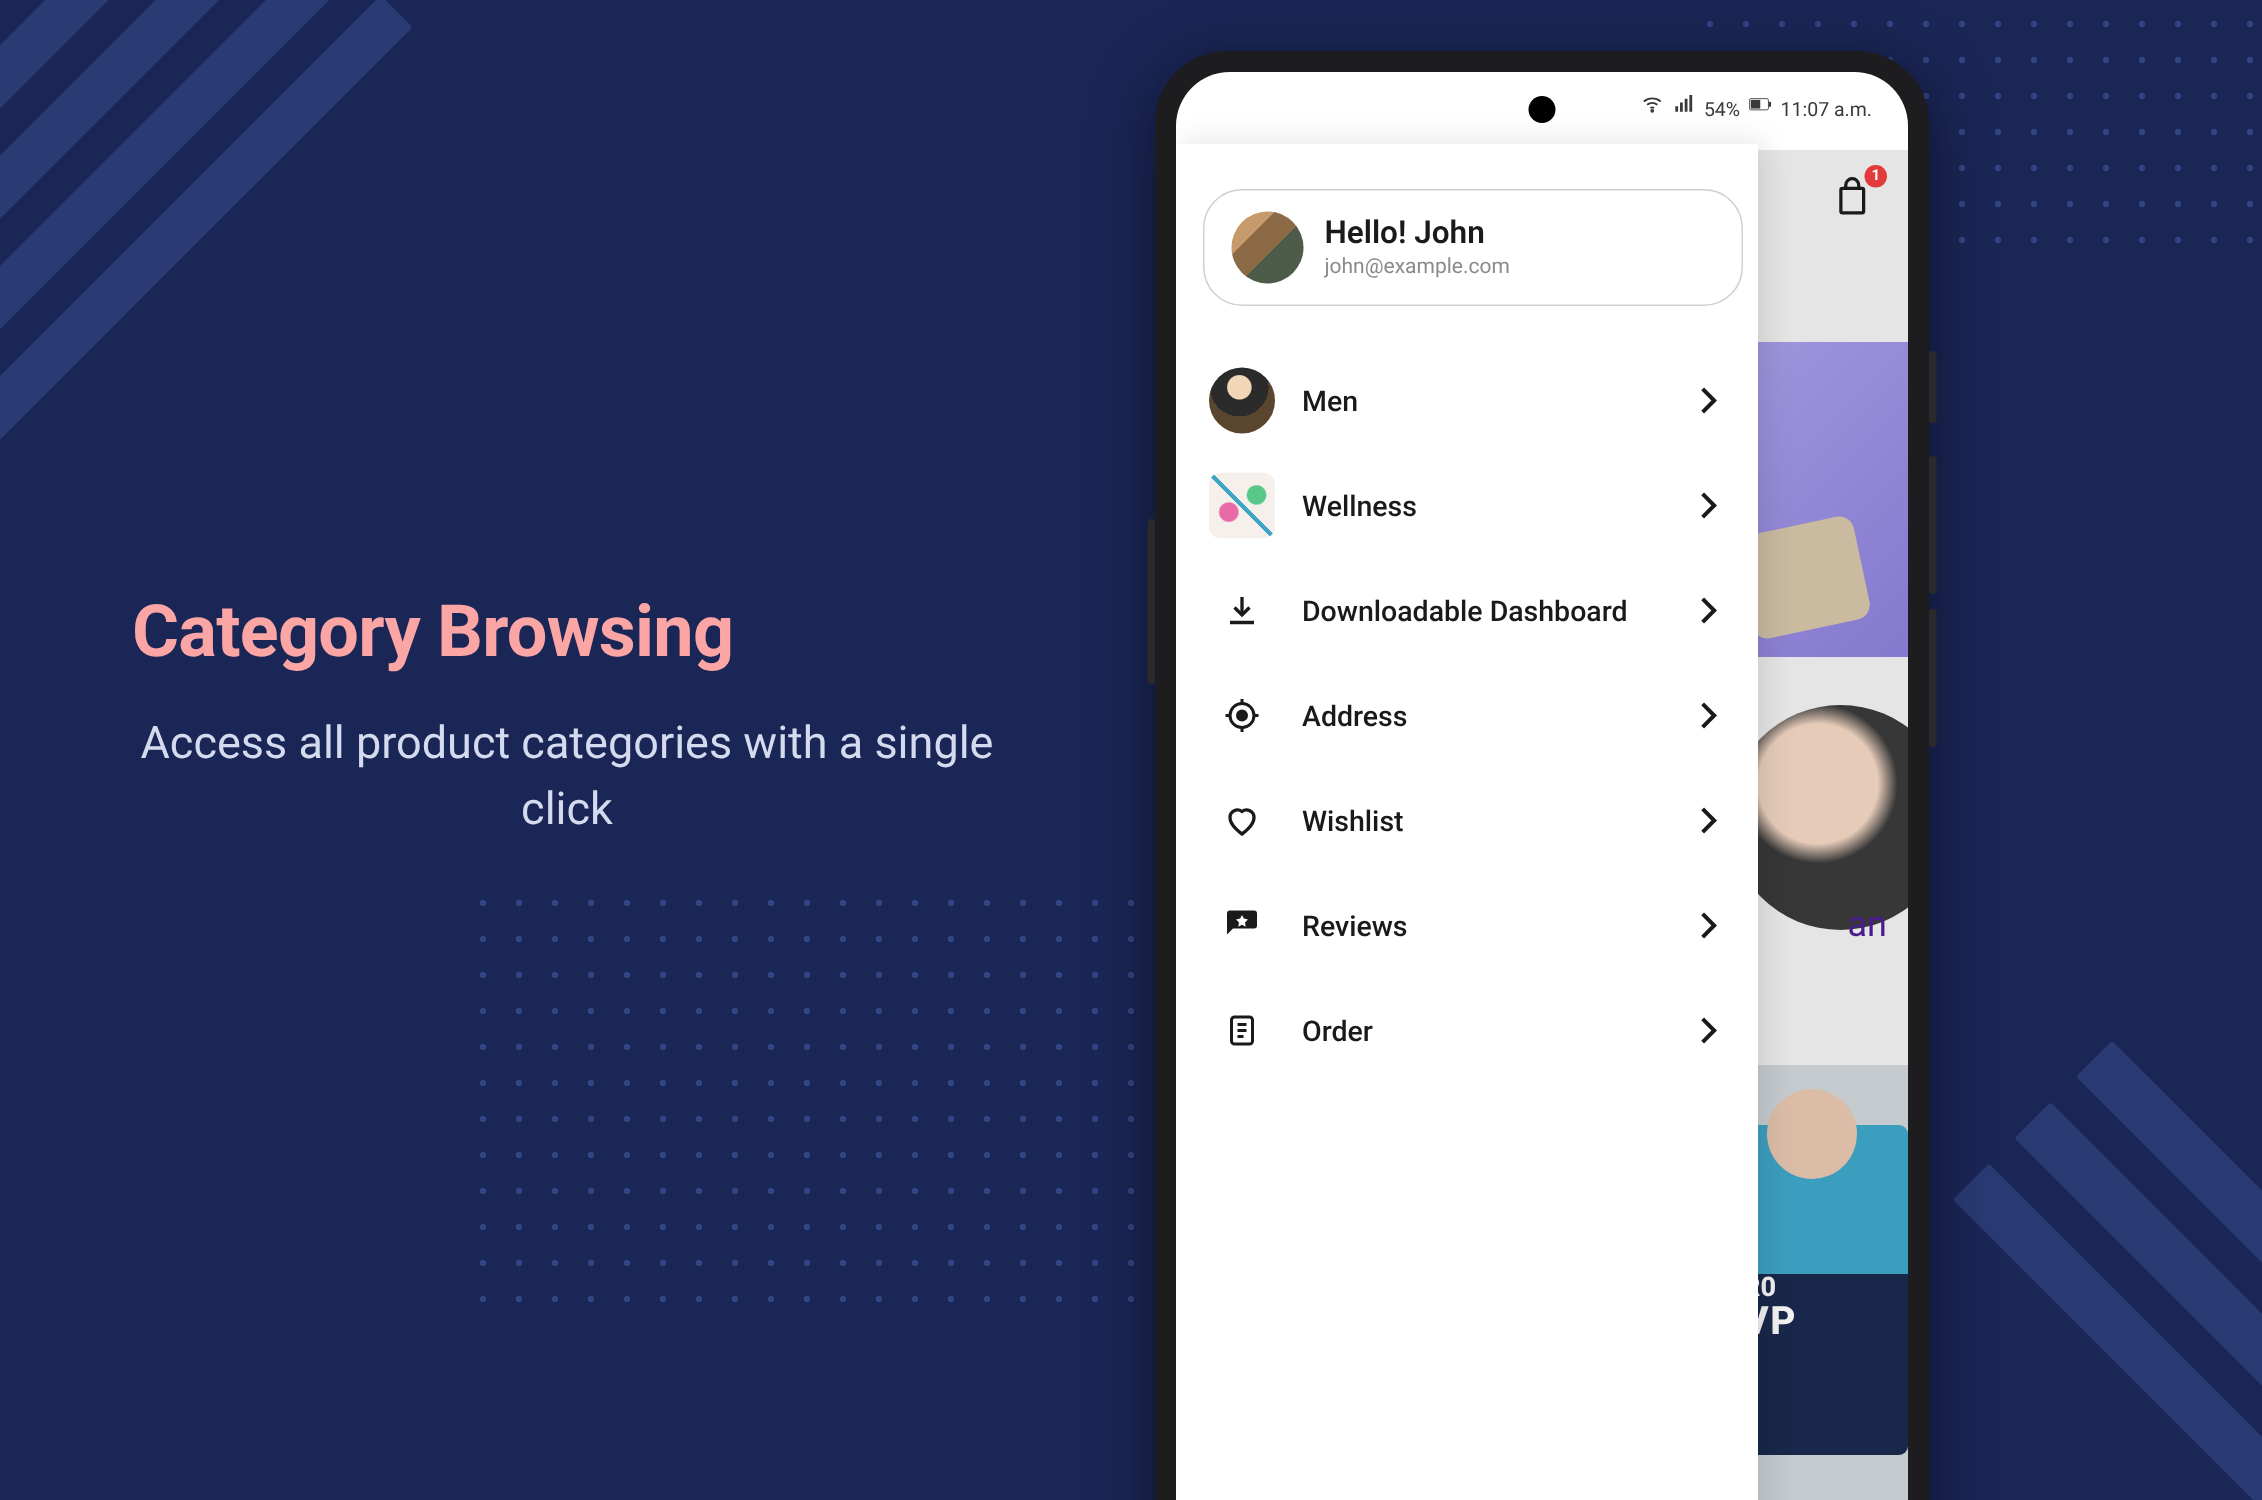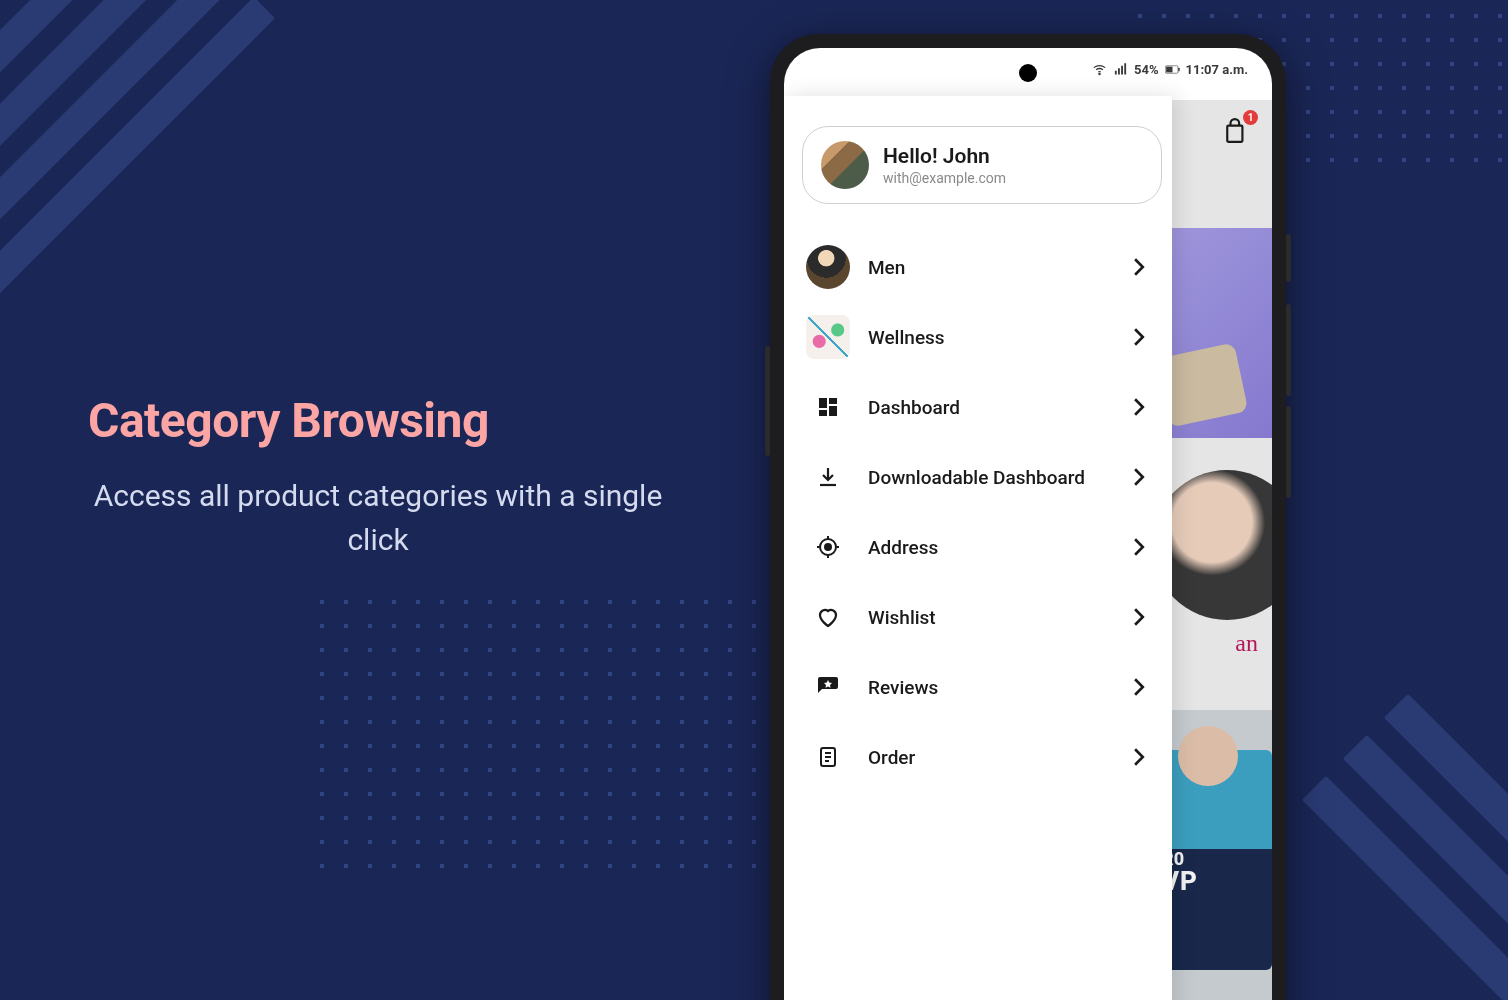--- a/index.html
+++ b/index.html
@@ -99,22 +99,22 @@
     position: absolute;
     top: 16px; left: 50%; transform: translateX(-50%);
     width: 18px; height: 18px;
     background: #000;
     border-radius: 50%;
   }
   
   .status-bar {
     position: absolute;
     top: 14px; right: 24px;
-    display: flex; align-items: flex-start; gap: 6px;
-    font-size: 13px; color: #3a3a3a; font-weight: bold;
+    display: flex; align-items: flex-end; gap: 6px;
+    font-size: 13px; color: #3a3a3a;
   }
   .status-bar svg { width: 15px; height: 15px; }
   .battery-pct { font-size: 13px; }
   .time { font-size: 13px; }
 
   
   .behind {
     position: absolute;
     top: 52px; right: 0; bottom: 0; width: 130px;
     background: #f1f1f1;
@@ -142,22 +142,22 @@
     width:80px; height:70px;
     background:#d4c4a8; border-radius:10px;
     transform: rotate(-12deg);
   }
   .circle-avatar {
     position:absolute; top:370px; right:-30px;
     width: 150px; height:150px; border-radius:50%;
     background: radial-gradient(circle at 40% 35%, #f2d6c3 30%, #3a3a3a 40%);
   }
   .behind-label {
-    position:absolute; top:530px; right:14px;
-    font-size:24px; color:#be185d; font-weight:400;font-family:Liberation Serif, serif;
+    position:absolute; top:502px; right:14px;
+    font-size:24px; color:#4c1d95; font-weight:400;
   }
   .tile-bottom {
     position:absolute; top:610px; right:0; width:130px; height:370px;
     background:#cfd5da; border-top-left-radius:6px;
     overflow:hidden;
   }
   .tshirt {
     position:absolute; top:40px; left:6px; right:0; height:220px;
     background: linear-gradient(180deg,#3fa6c8 45%,#1a2a4e 45%);
     border-radius: 6px;
@@ -317,21 +317,21 @@
           </svg>
         <span class="bag-badge">1</span>
       </div>
 
       <div class="drawer">
 
         <div class="user-card">
           <div class="avatar"></div>
           <div>
             <div class="user-name">Hello! John</div>
-            <div class="user-email">with@example.com</div>
+            <div class="user-email">john@example.com</div>
           </div>
         </div>
 
         <div class="menu-list">
 
           <div class="menu-item">
             <div class="mi-icon round thumb-men"></div>
             <div class="mi-label">Men</div>
             <div class="chevron">
                 <svg viewBox="0 0 10 16">
@@ -342,36 +342,20 @@
           <div class="menu-item">
             <div class="mi-icon thumb-wellness"></div>
             <div class="mi-label">Wellness</div>
             <div class="chevron">
                 <svg viewBox="0 0 10 16">
                   <path d="M1 1l7 7-7 7" fill="none" stroke="#1a1a1a" stroke-width="2.4"></path>
                 </svg>
               </div>
           </div>
 
-          <div class="menu-item">
-            <div class="mi-icon mi-svg">
-              <svg viewBox="0 0 24 24" fill="#1a1a1a">
-                  <rect x="3" y="3" width="8" height="10"></rect>
-                  <rect x="13" y="3" width="8" height="6"></rect>
-                  <rect x="13" y="11" width="8" height="10"></rect>
-                  <rect x="3" y="15" width="8" height="6"></rect>
-                </svg>
-            </div>
-            <div class="mi-label">Dashboard</div>
-            <div class="chevron">
-                <svg viewBox="0 0 10 16">
-                  <path d="M1 1l7 7-7 7" fill="none" stroke="#1a1a1a" stroke-width="2.4"></path>
-                </svg>
-              </div>
-          </div>
 
           <div class="menu-item">
             <div class="mi-icon mi-svg">
               <svg viewBox="0 0 24 24" fill="none" stroke="#1a1a1a" stroke-width="2.2">
                   <path d="M12 3v11"></path>
                   <path d="M7 10l5 5 5-5"></path>
                   <path d="M4 20h16"></path>
                 </svg>
             </div>
             <div class="mi-label">Downloadable Dashboard</div>

